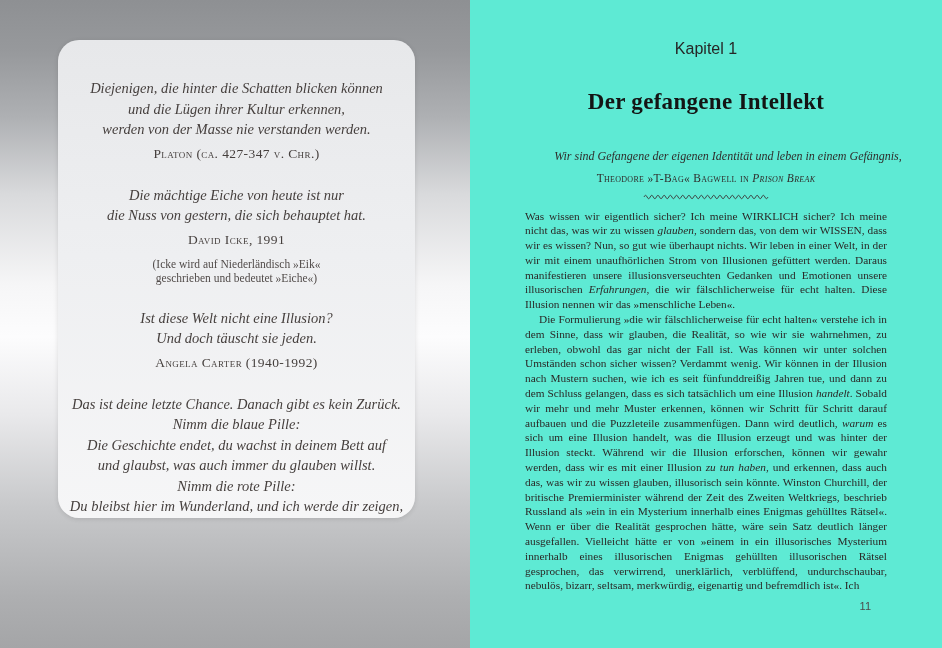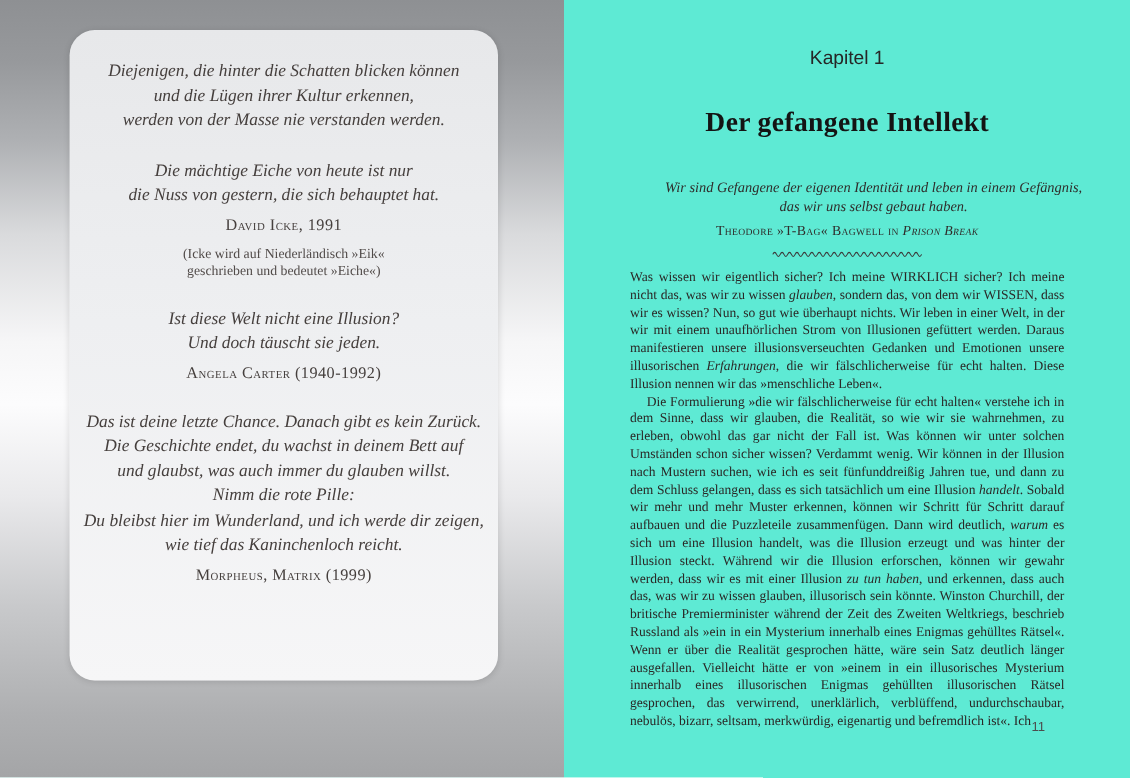--- a/index.html
+++ b/index.html
@@ -18,26 +18,26 @@
     position: relative;
     width: 470px;
     height: 648px;
     background: linear-gradient(180deg,
       #8e9093 0%, #97999c 8%, #aeb0b3 18%, #d9dadc 30%,
       #f6f6f7 44%, #fcfcfd 52%, #e9e9eb 64%, #c8c9cb 78%,
       #aeafb1 92%, #a4a5a7 100%);
   }
   .quote-card {
     position: absolute;
-    left: 58px; top: 25px;
-    width: 357px; height: 542px;
+    left: 58px; top: 40px;
+    width: 357px; height: 478px;
     border-radius: 21px;
     background: linear-gradient(180deg, #e7e8ea 0%, #eeeff1 45%, #f6f6f7 100%);
     box-shadow: 0 1px 5px rgba(0,0,0,0.12);
-    padding-top: 24px;
+    padding-top: 38px;
     text-align: center;
     color: #453f3d;
     overflow: hidden;
   }
   .quote-block { margin-bottom: 22px; }
   .quote-line {
     font-style: italic;
     font-size: 14.5px;
     line-height: 20.5px;
     white-space: nowrap;
@@ -123,55 +123,56 @@
 
 <div class="screen">
 
   <div class="left-panel">
     <div class="quote-card">
       <div class="quote-list">
           <div class="quote-block">
             <div class="quote-line">Diejenigen, die hinter die Schatten blicken können</div>
             <div class="quote-line">und die Lügen ihrer Kultur erkennen,</div>
             <div class="quote-line">werden von der Masse nie verstanden werden.</div>
+            <div class="quote-attr">Platon (ca. 427-347 v. Chr.)</div>
           </div>
           <div class="quote-block">
             <div class="quote-line">Die mächtige Eiche von heute ist nur</div>
             <div class="quote-line">die Nuss von gestern, die sich behauptet hat.</div>
             <div class="quote-attr">David Icke, 1991</div>
             <div class="quote-note">
               <div class="quote-note-line">(Icke wird auf Niederländisch »Eik«</div>
               <div class="quote-note-line">geschrieben und bedeutet »Eiche«)</div>
             </div>
           </div>
           <div class="quote-block">
             <div class="quote-line">Ist diese Welt nicht eine Illusion?</div>
             <div class="quote-line">Und doch täuscht sie jeden.</div>
             <div class="quote-attr">Angela Carter (1940-1992)</div>
           </div>
           <div class="quote-block">
             <div class="quote-line">Das ist deine letzte Chance. Danach gibt es kein Zurück.</div>
+            <div class="quote-line">Nimm die blaue Pille:</div>
             <div class="quote-line">Die Geschichte endet, du wachst in deinem Bett auf</div>
             <div class="quote-line">und glaubst, was auch immer du glauben willst.</div>
             <div class="quote-line">Nimm die rote Pille:</div>
             <div class="quote-line">Du bleibst hier im Wunderland, und ich werde dir zeigen,</div>
             <div class="quote-line">wie tief das Kaninchenloch reicht.</div>
             <div class="quote-attr">Morpheus, Matrix (1999)</div>
           </div>
         </div>
     </div>
   </div>
 
   <div class="right-panel">
     <div class="kicker">Kapitel 1</div>
     <div class="title">Der gefangene Intellekt</div>
 
     <div class="epigraph">
         <div class="epigraph-line">Wir sind Gefangene der eigenen Identität und leben in einem Gefängnis,</div>
-        <div class="epigraph-line">das wir uns selbst gebaut haben.</div>
       </div>
     <div class="epigraph-attr"><span>Theodore »T-Bag« Bagwell in </span><span class="work">Prison Break</span></div>
 
     <div class="squiggle">
       <svg width="126" height="8" viewBox="0 0 126 8" aria-hidden="true">
         <path d="M1 4 q1.55 -3.4 3.1 0 q1.55 3.4 3.1 0 q1.55 -3.4 3.1 0 q1.55 3.4 3.1 0 q1.55 -3.4 3.1 0 q1.55 3.4 3.1 0 q1.55 -3.4 3.1 0 q1.55 3.4 3.1 0 q1.55 -3.4 3.1 0 q1.55 3.4 3.1 0 q1.55 -3.4 3.1 0 q1.55 3.4 3.1 0 q1.55 -3.4 3.1 0 q1.55 3.4 3.1 0 q1.55 -3.4 3.1 0 q1.55 3.4 3.1 0 q1.55 -3.4 3.1 0 q1.55 3.4 3.1 0 q1.55 -3.4 3.1 0 q1.55 3.4 3.1 0 q1.55 -3.4 3.1 0 q1.55 3.4 3.1 0 q1.55 -3.4 3.1 0 q1.55 3.4 3.1 0 q1.55 -3.4 3.1 0 q1.55 3.4 3.1 0 q1.55 -3.4 3.1 0 q1.55 3.4 3.1 0 q1.55 -3.4 3.1 0 q1.55 3.4 3.1 0 q1.55 -3.4 3.1 0 q1.55 3.4 3.1 0 q1.55 -3.4 3.1 0 q1.55 3.4 3.1 0 q1.55 -3.4 3.1 0 q1.55 3.4 3.1 0 q1.55 -3.4 3.1 0 q1.55 3.4 3.1 0 q1.55 -3.4 3.1 0 q1.55 3.4 3.1 0" fill="none" stroke="#3c3c3c" stroke-width="0.9"></path>
       </svg>
     </div>
 
     <div class="body-text" lang="de">

